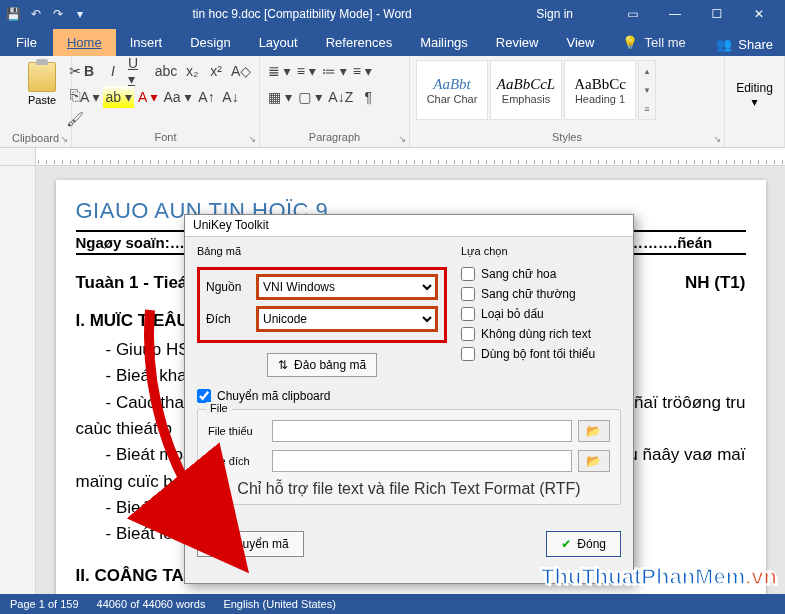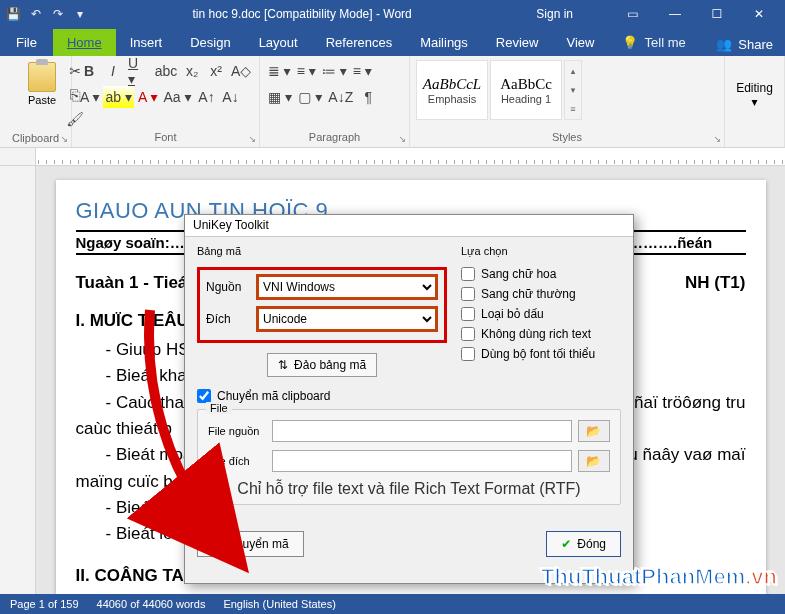--- a/index.html
+++ b/index.html
@@ -11,21 +11,21 @@
 .titlebar .qat-icon { width: 16px; height: 16px; display: flex; align-items: center; justify-content: center; opacity: 0.9; cursor: pointer; }
 .titlebar .doc-title { flex: 1; text-align: center; font-size: 12px; }
 .titlebar .winbtns { display: flex; gap: 2px; }
 .titlebar .winbtn { width: 40px; height: 24px; display: flex; align-items: center; justify-content: center; cursor: pointer; }
 .titlebar .signin { margin: 0 40px 0 20px; cursor: pointer; }
 
 
 .tabs { background: #2b579a; height: 28px; display: flex; align-items: flex-end; color: #fff; font-size: 13px; }
 .tab { padding: 6px 14px; cursor: pointer; }
 .tab.file { padding: 6px 16px; }
-.tab.active { background: #84cc16; color: #2b579a; text-decoration: underline; }
+.tab.active { background: #fdba74; color: #2b579a; text-decoration: underline; }
 .tabs .spacer { flex: 1; }
 .tabs .tell { padding: 6px 14px; display: flex; align-items: center; gap: 6px; opacity: 0.9; }
 .tabs .share { padding: 4px 12px; display: flex; align-items: center; gap: 6px; cursor: pointer; }
 
 
 .ribbon { background: #f3f3f3; height: 92px; border-bottom: 1px solid #d4d4d4; display: flex; }
 .group { border-right: 1px solid #e1e1e1; padding: 4px 6px 0; display: flex; flex-direction: column; }
 .group .group-body { flex: 1; display: flex; align-items: flex-start; gap: 4px; }
 .group .group-label { text-align: center; font-size: 11px; color: #666; padding: 2px 0 4px; display: flex; align-items: center; justify-content: center; gap: 4px; }
 .group .launcher { font-size: 9px; color: #888; cursor: pointer; position: absolute; }
@@ -195,20 +195,24 @@
     <div class="group-label">
         <span>Paragraph</span>
         <span class="launcher" style="right:3px;bottom:3px">↘</span>
       </div>
   </div>
 
   <div class="group" style="flex:1;position:relative">
     <div class="group-body">
       <div class="style-gallery">
         <div class="style-item">
+          <div class="preview" style="color:#3c78b4;font-style:italic">AaBbt</div>
+          <div class="lbl">Char Char</div>
+        </div>
+        <div class="style-item">
           <div class="preview" style="font-style:italic">AaBbCcL</div>
           <div class="lbl">Emphasis</div>
         </div>
         <div class="style-item">
           <div class="preview" style="font-weight:normal">AaBbCc</div>
           <div class="lbl">Heading 1</div>
         </div>
         <div class="style-more">
           <div>▴</div>
           <div>▾</div>
@@ -304,21 +308,21 @@
         </label>
     </div>
     <div class="clear"></div>
     <label class="chk clip-chk">
         <input type="checkbox" checked="" style="">
         <span>Chuyển mã clipboard</span>
       </label>
     <div class="file-group fieldset">
       <div class="legend">File</div>
       <div class="file-row">
-        <div class="lbl">File nguồn</div>
+        <div class="lbl">File thiểu</div>
         <input type="text" style="">
         <div class="browse">
             <span>📂</span>
           </div>
       </div>
       <div class="file-row">
         <div class="lbl">File đích</div>
         <input type="text" style="">
         <div class="browse">
             <span>📂</span>

